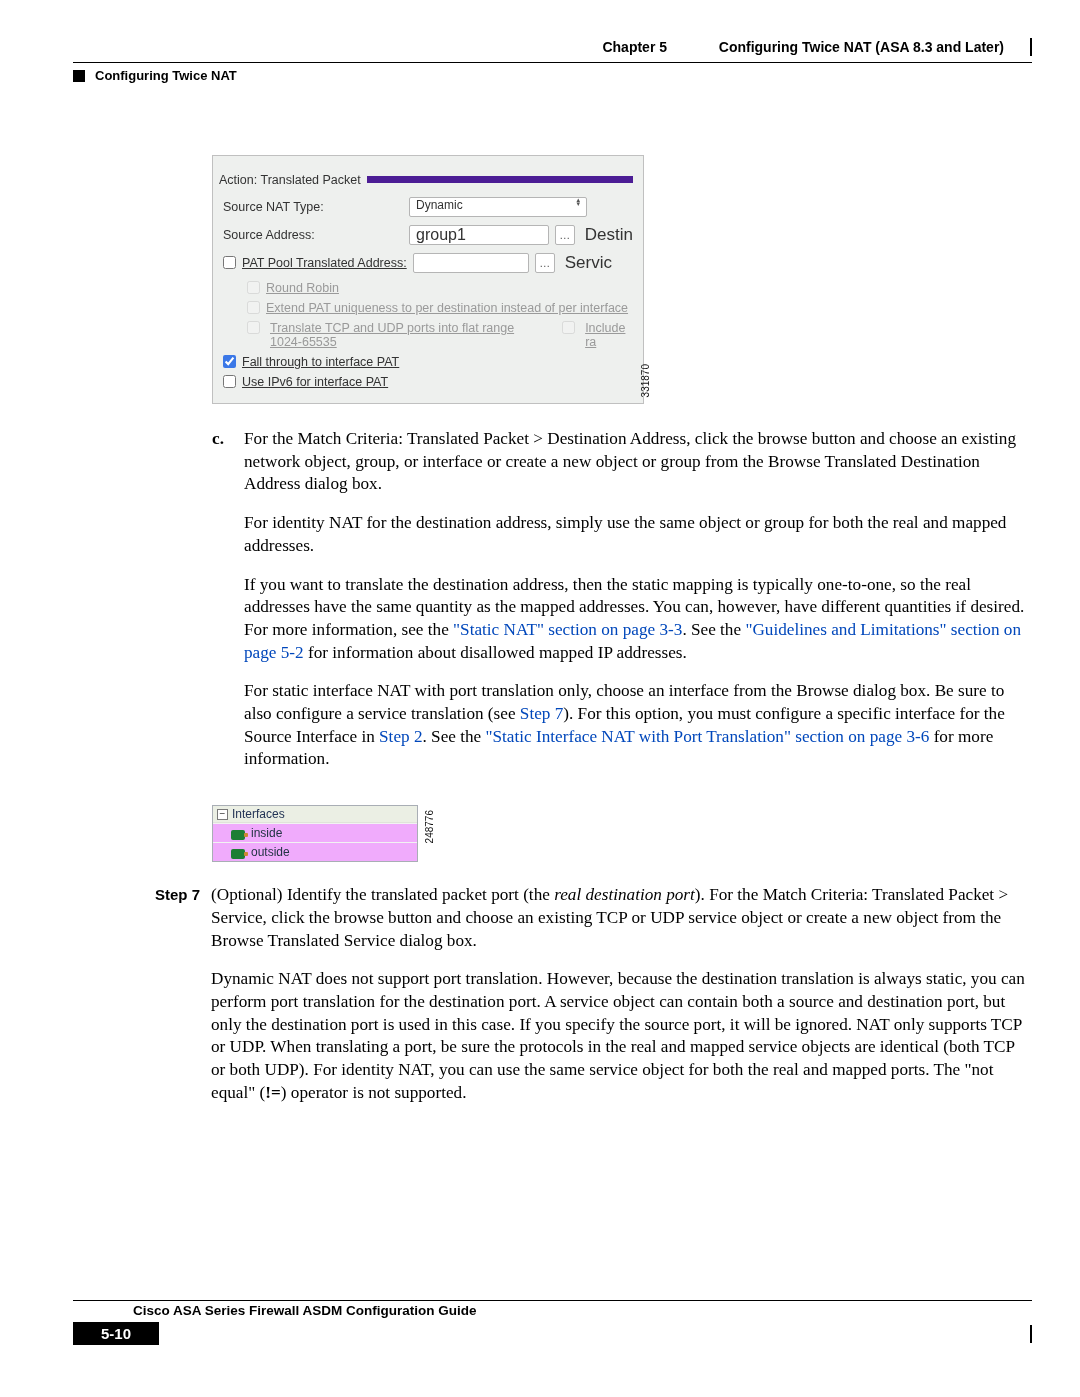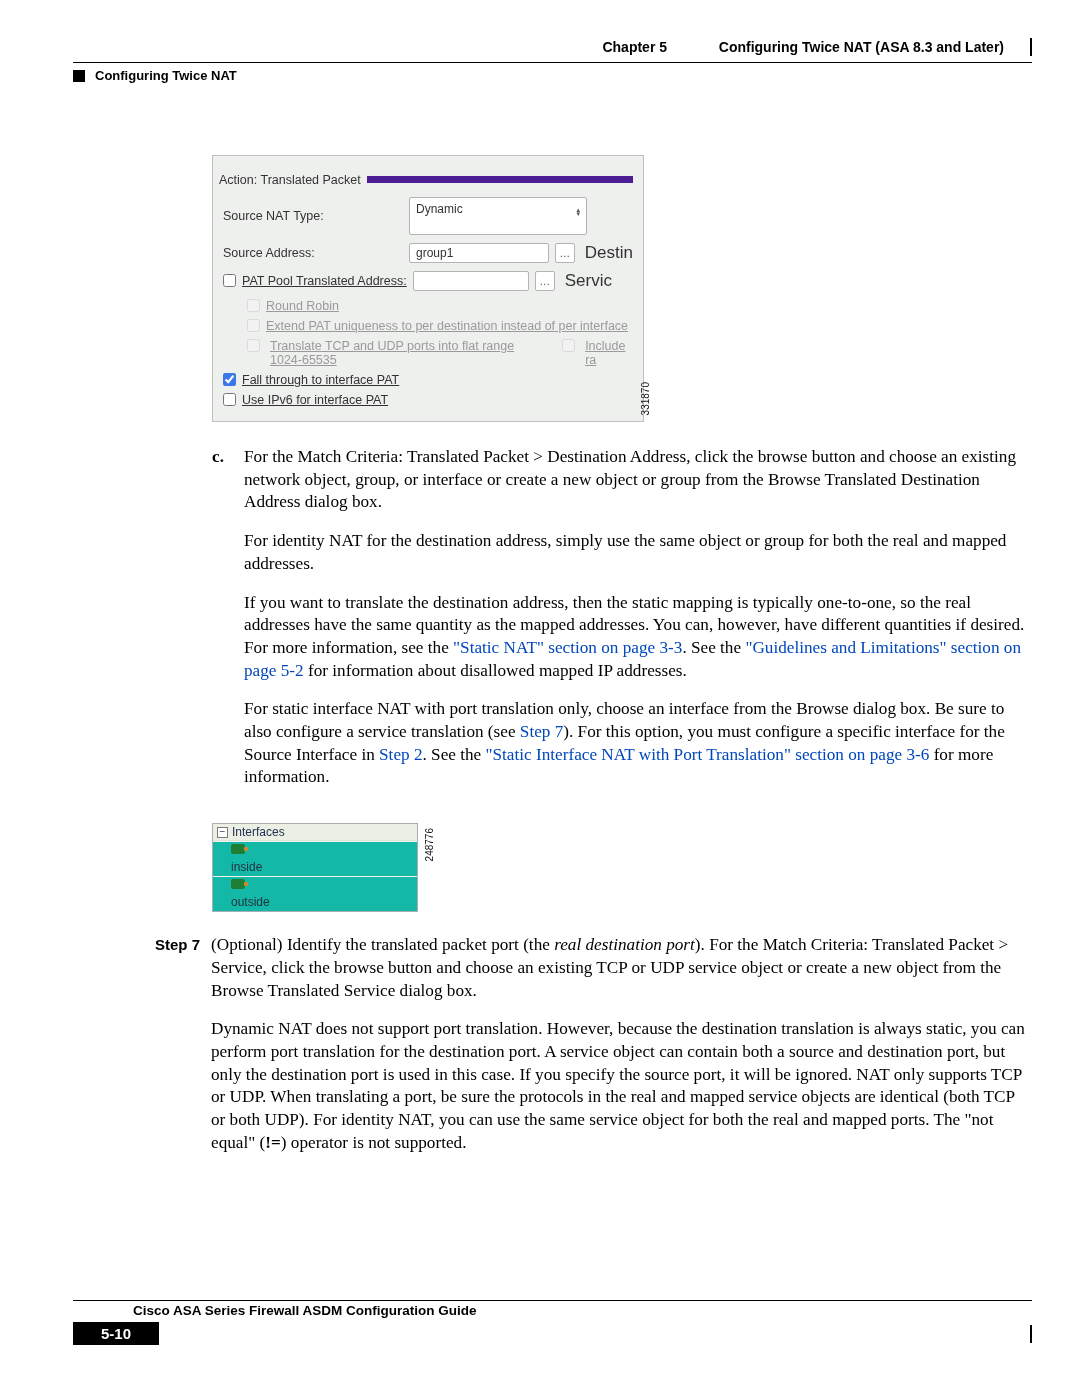--- a/index.html
+++ b/index.html
@@ -62,28 +62,28 @@
     position: absolute;
     top: -10px; left: -4px;
     background: #eef0ee;
     padding: 0 6px 0 0;
     font-size: 12.5px;
     color:#333;
   }
   .row { display:flex; align-items:center; margin-bottom:8px; gap:6px;}
   .lbl { width: 180px; }
   .sel {
-    flex:1; display:flex; align-items:flex-end; justify-content:space-between;
+    flex:1; display:flex; align-items:flex-start; justify-content:space-between;
     background:#fff; border:1px solid #b5b5b5; border-radius:2px;
-    height:20px; padding:18px 6px; font-size:12px;
+    height:20px; padding:0 6px; font-size:12px;
   }
   .sel .arrows { display:flex; flex-direction:column; line-height:4px; font-size:7px; color:#555;}
   .txt {
     flex:1; background:#fff; border:1px solid #b5b5b5; border-radius:2px;
-    height:20px; padding:0 6px; font-size:12px; display:flex; align-items:center;
+    height:20px; padding:0 6px; font-size:16px; display:flex; align-items:center;
   }
   .browse-btn {
     width:20px; height:20px; border:1px solid #b5b5b5; border-radius:2px;
     background:#fff; display:flex; align-items:center; justify-content:center;
     font-size:11px; color:#555;
   }
   .rlabel { font-size:17px; color:#333; margin-left:4px;}
   .chk { display:flex; align-items:flex-start; gap:6px; margin-bottom:6px; margin-left:0;text-decoration:underline;}
   .chk input { width:13px; height:13px; }
   .chk.disabled { color:#9a9a9a; }
@@ -117,25 +117,24 @@
     background:#ebefe4;
   }
   .shot2 .treeh {
     background: #ebefe4;
     padding:1px 4px;
     display:flex; align-items:center; gap:4px;
     border-bottom:1px solid #e0e3da;
     color:#235;
   }
   .shot2 .item {
-    background:#14b8a6; padding:2px 18px;
-    display:flex; align-items:flex-start; gap:6px;
+    background:#f0abfc; padding:2px 18px;
+    display:flex; align-items:flex-end; gap:6px;
     color:#234;
     border-top:1px solid #f2f2f2;
-    flex-direction:column;
   }
   .ifc-ico { width:14px; height:10px; background:#1e7e34; border-radius:2px; display:inline-block; position:relative;}
   .ifc-ico::after{content:""; position:absolute; right:-3px; top:3px; width:4px; height:4px; background:#c83; border-radius:1px;}
   .minus-box{ width:11px;height:11px;border:1px solid #7a7a7a;background:#fff;display:inline-flex;align-items:center;justify-content:center;font-size:10px;line-height:1;color:#333;}
   .shot2 .id-rot{
     position:absolute; right:-18px; top:4px;
     font-family:Arial,sans-serif; font-size:10px; color:#111;
     writing-mode:vertical-rl; transform:rotate(180deg);
   }
   

